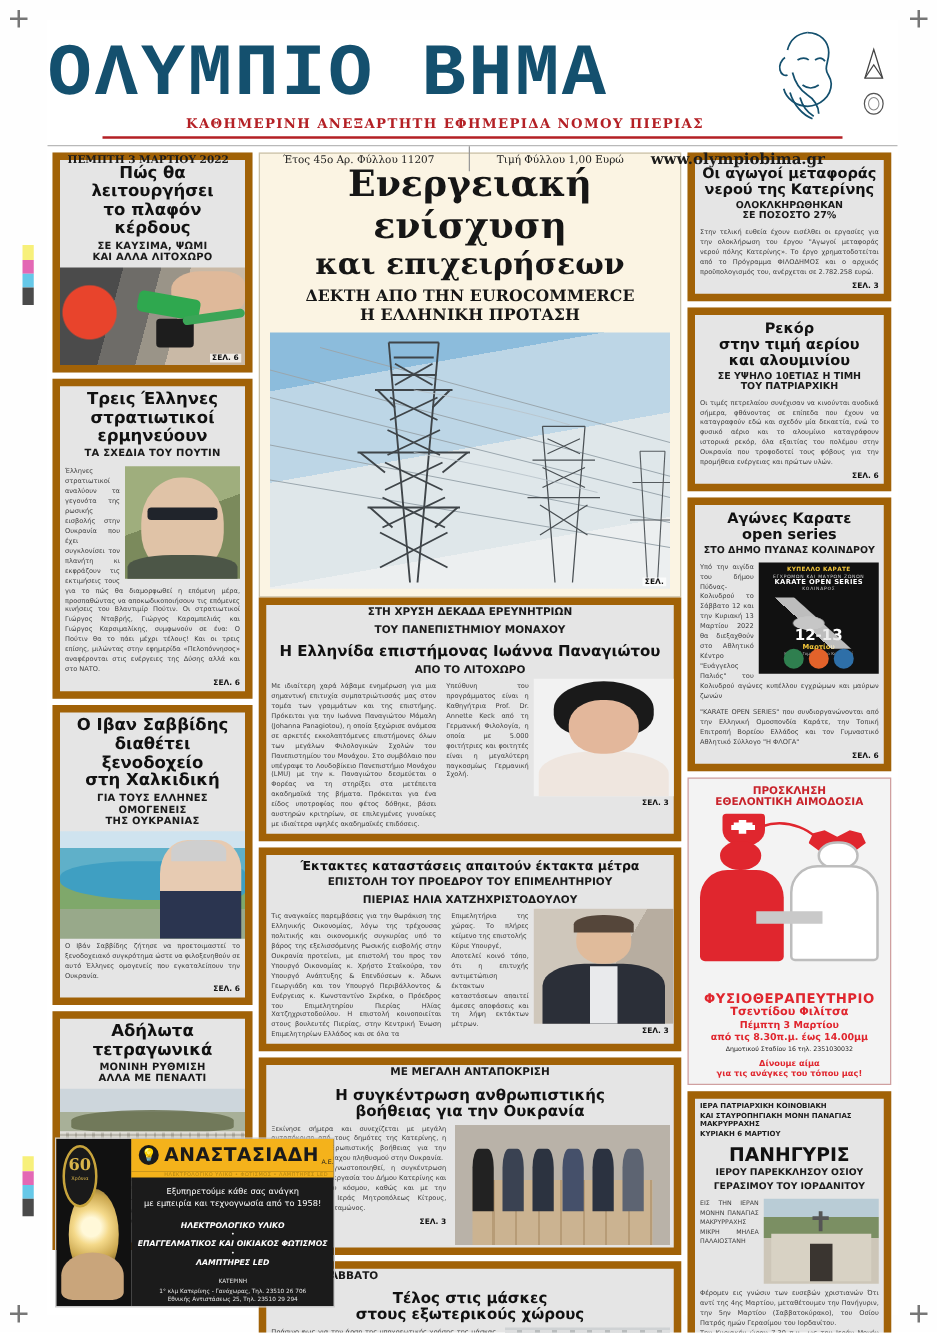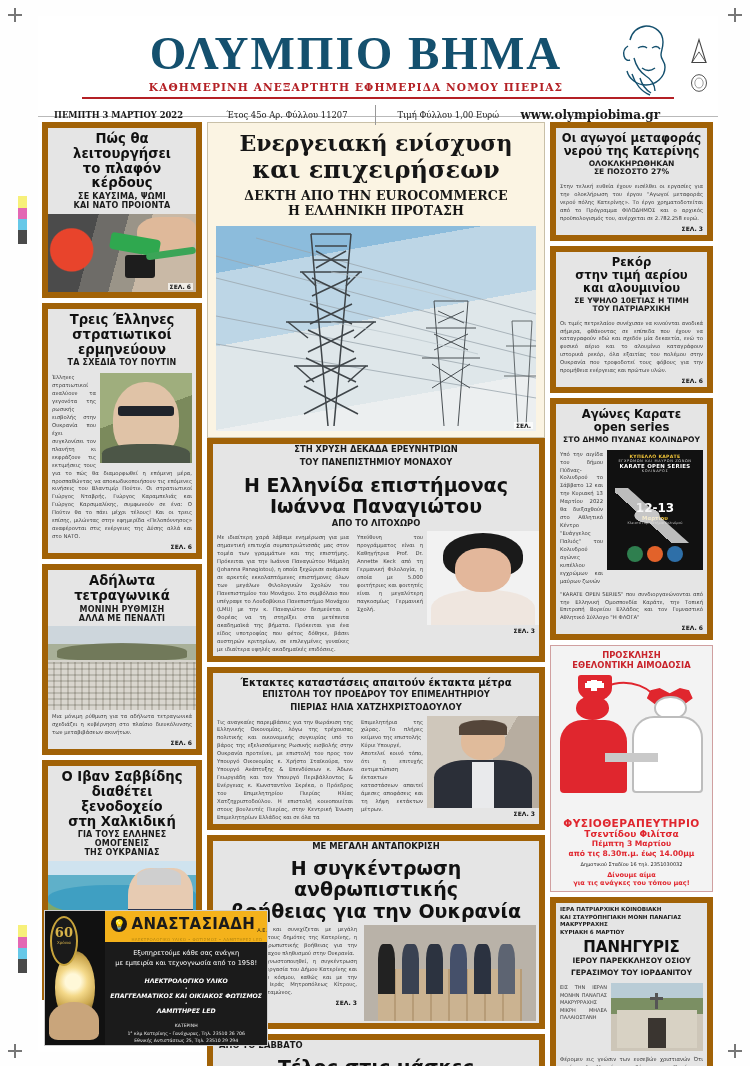--- a/index.html
+++ b/index.html
@@ -19,25 +19,24 @@
   .reg:after{top:0;left:6px;width:1.5px;height:14px;}
 
   .colorbar{position:absolute;width:9px;display:flex;flex-direction:column;}
   .colorbar i{display:block;width:100%;}
 
   .sheet{position:absolute;left:38px;top:16px;width:680px;height:1036px;background:#fff;}
 
   
   .masthead{position:relative;height:100px;border-bottom:1px solid #b9b9b9;}
   .mh-title{
-    text-align:center;
-    font-family:Liberation Serif, serif;
+    font-family:Liberation Mono, monospace;
     font-weight:bold;
     color:#14506e;
-    font-size:47px;
+    font-size:59px;
     letter-spacing:2px;
     line-height:1;
     padding-top:14px;
     padding-right:44px;
   }
   .mh-sub{
     text-align:center;
     color:#b42025;
     font-weight:bold;
     font-size:10.6px;
@@ -114,33 +113,33 @@
   .photo-city{height:84px;background:linear-gradient(180deg,#cdd6dc 0 22%,#a8b098 22% 40%,#d6d4cd 40% 100%);position:relative;overflow:hidden;}
   .photo-city .trees{position:absolute;left:6%;top:20%;width:88%;height:20%;background:#67704f;border-radius:50% 50% 20% 20%;opacity:.85;}
   .photo-city .blocks{position:absolute;left:0;top:42%;width:100%;height:58%;
      background-image:repeating-linear-gradient(90deg,#efeeea 0 5px,#cfcdc6 5px 7px),repeating-linear-gradient(0deg,#e7e5e0 0 4px,#c8c6bf 4px 6px);
      background-blend-mode:multiply;}
 
   
   .lead{border:1px solid #c9c0a8;background:#fbf4e3;padding:8px 8px 6px 8px;}
   .lead h1{
     font-family:"DejaVu Serif","Liberation Serif",serif;
-    font-weight:bold;font-size:22px;color:#161616;text-align:center;
+    font-weight:bold;font-size:29px;color:#161616;text-align:center;
     margin:0;line-height:1.13;
   }
   .lead .l2{font-size:24px;}
   .lead .sub{
     font-family:"DejaVu Serif","Liberation Serif",serif;
     font-weight:bold;font-size:12.6px;text-align:center;color:#161616;
     line-height:1.18;padding-top:6px;letter-spacing:.1px;
   }
   .photo-pylon{margin-top:7px;height:205px;position:relative;overflow:hidden;
     background:linear-gradient(170deg,#8cbcdc 0 18%,#bdd6e6 18% 46%,#dfe7ea 46% 78%,#eceff0 78% 100%);}
 
-  .c-head{font-size:19px;}
+  .c-head{font-size:12px;}
   .c-head-big{font-size:10px;}
   .c-kick{font-size:8.4px;}
 
   .photo-woman{width:112px;height:94px;background:#f2f2f2;position:relative;overflow:hidden;}
   .photo-woman .hair{position:absolute;left:14%;top:2%;width:72%;height:48%;background:#1a1a1a;border-radius:50% 50% 40% 40%;}
   .photo-woman .face{position:absolute;left:25%;top:18%;width:50%;height:46%;background:#e3b79b;border-radius:46%;}
   .photo-woman .torso{position:absolute;left:4%;top:62%;width:92%;height:44%;background:#efe6df;border-radius:44% 44% 0 0;}
 
   .photo-man{width:112px;height:92px;background:#d9d3cb;position:relative;overflow:hidden;}
   .photo-man .bg{position:absolute;inset:0;background:linear-gradient(120deg,#cfc7bb 0 55%,#b7ada0 55% 100%);}
@@ -154,21 +153,21 @@
     background:repeating-linear-gradient(90deg,#cbb391 0 16px,#b79c77 16px 18px);}
   .photo-aid .p{position:absolute;bottom:28%;width:10%;height:52%;border-radius:30% 30% 0 0;}
 
   .photo-mask{width:128px;height:96px;background:linear-gradient(180deg,#cfd2d4 0 62%,#9a9d9f 62% 100%);position:relative;overflow:hidden;}
   .photo-mask .cols-bg{position:absolute;left:0;top:2%;width:100%;height:52%;
      background:repeating-linear-gradient(90deg,#dedfe0 0 10px,#b9bcbd 10px 14px);}
 
   
   .r-head{font-size:11.6px;}
   .r-kick{font-size:7.6px;}
-  .karate-poster{width:96px;height:120px;background:#111;float:right;margin:2px 4px 2px 4px;position:relative;overflow:hidden;}
+  .karate-poster{width:96px;height:89px;background:#111;float:right;margin:2px 4px 2px 4px;position:relative;overflow:hidden;}
   .karate-poster .t1{color:#f3c63a;font-size:4.6px;text-align:center;padding-top:4px;font-weight:bold;letter-spacing:.3px;}
   .karate-poster .t2{color:#fff;font-size:5.4px;text-align:center;font-weight:bold;letter-spacing:.3px;}
   .karate-poster .t3{color:#cfcfcf;font-size:3.6px;text-align:center;letter-spacing:.6px;}
   .karate-poster .date{color:#fff;font-size:12px;text-align:center;font-weight:bold;margin-top:28px;}
   .karate-poster .m{color:#f3c63a;font-size:5.4px;text-align:center;font-weight:bold;}
   .karate-poster .v{color:#bdbdbd;font-size:3.4px;text-align:center;}
   .karate-poster .kick{position:absolute;left:8%;top:32%;width:84%;height:46%;
      background:radial-gradient(ellipse at 40% 50%,#f4f4f4 0 18%,transparent 19%),
                 linear-gradient(42deg,transparent 0 40%,#e8e8e8 40% 52%,transparent 53%);
      opacity:.8;}
@@ -288,21 +287,21 @@
     </div>
 
     <div class="cols">
 
       <div class="colL">
 
         <div class="box">
           <h2 class="head l-head" style="white-space:pre-line">Πώς θα λειτουργήσει
 το πλαφόν κέρδους</h2>
           <div class="kicker l-kick" style="white-space:pre-line">ΣΕ ΚΑΥΣΙΜΑ, ΨΩΜΙ
-ΚΑΙ ΝΑΤΟ ΠΡΟΙΟΝΤΑ</div>
+ΚΑΙ ΑΛΛΑ ΛΙΤΟΧΩΡΟ</div>
           <div class="ph photo-fuel">
             <div class="hand"></div>
               <div class="nozzle"></div>
               <div class="grip"></div>
               <div class="hose"></div>
             <span class="sel-ov">ΣΕΛ. 6</span>
           </div>
         </div>
 
         <div class="box">
@@ -315,44 +314,44 @@
               <div class="face"></div>
                 <div class="glass"></div>
                 <div class="body"></div>
             </div>
             <div class="body-txt">Έλληνες στρατιωτικοί αναλύουν τα γεγονότα της ρωσικής εισβολής στην Ουκρανία που έχει συγκλονίσει τον πλανήτη κι εκφράζουν τις εκτιμήσεις τους για το πώς θα διαμορφωθεί η επόμενη μέρα, προσπαθώντας να αποκωδικοποιήσουν τις επόμενες κινήσεις του Βλαντιμίρ Πούτιν. Οι στρατιωτικοί Γιώργος Νταβρής, Γιώργος Καραμπελιάς και Γιώργος Καρσιμαλίκης, συμφωνούν σε ένα: Ο Πούτιν θα το πάει μέχρι τέλους! Και οι τρεις επίσης, μιλώντας στην εφημερίδα «Πελοπόννησος» αναφέρονται στις ενέργειες της Δύσης αλλά και στο ΝΑΤΟ.</div>
           </div>
           <div class="sel">ΣΕΛ. 6</div>
         </div>
 
         <div class="box">
-          <h2 class="head l-head" style="white-space:pre-line">Αδήλωτα
-τετραγωνικά</h2>
-          <div class="kicker l-kick" style="white-space:pre-line">ΜΟΝΙΝΗ ΡΥΘΜΙΣΗ
-ΑΛΛΑ ΜΕ ΠΕΝΑΛΤΙ</div>
-          <div class="ph photo-city">
-            <div class="trees"></div>
-              <div class="blocks"></div>
-          </div>
-          <div class="body-txt">Μια μόνιμη ρύθμιση για τα αδήλωτα τετραγωνικά σχεδιάζει η κυβέρνηση στο πλαίσιο διευκόλυνσης των μεταβιβάσεων ακινήτων.</div>
-          <div class="sel">ΣΕΛ. 6</div>
-        </div>
-
-        <div class="box">
           <h2 class="head l-head" style="white-space:pre-line">Ο Ιβαν Σαββίδης
 διαθέτει  ξενοδοχείο
 στη Χαλκιδική</h2>
           <div class="kicker l-kick" style="white-space:pre-line">ΓΙΑ ΤΟΥΣ ΕΛΛΗΝΕΣ ΟΜΟΓΕΝΕΙΣ
 ΤΗΣ ΟΥΚΡΑΝΙΑΣ</div>
           <div class="ph photo-hotel">
             <div class="sea"></div>
               <div class="man"></div>
               <div class="hair"></div>
           </div>
           <div class="body-txt">Ο Ιβάν Σαββίδης ζήτησε να προετοιμαστεί το ξενοδοχειακό συγκρότημα ώστε να φιλοξενηθούν σε αυτό Έλληνες ομογενείς που εγκαταλείπουν την Ουκρανία.</div>
+          <div class="sel">ΣΕΛ. 6</div>
+        </div>
+
+        <div class="box">
+          <h2 class="head l-head" style="white-space:pre-line">Αδήλωτα
+τετραγωνικά</h2>
+          <div class="kicker l-kick" style="white-space:pre-line">ΜΟΝΙΝΗ ΡΥΘΜΙΣΗ
+ΑΛΛΑ ΜΕ ΠΕΝΑΛΤΙ</div>
+          <div class="ph photo-city">
+            <div class="trees"></div>
+              <div class="blocks"></div>
+          </div>
+          <div class="body-txt">Μια μόνιμη ρύθμιση για τα αδήλωτα τετραγωνικά σχεδιάζει η κυβέρνηση στο πλαίσιο διευκόλυνσης των μεταβιβάσεων ακινήτων.</div>
           <div class="sel">ΣΕΛ. 6</div>
         </div>
       </div>
 
       <div class="colC">
 
         <div class="lead">
           <h1>Ενεργειακή ενίσχυση</h1>
           <h1 class="l2">και επιχειρήσεων</h1>
           <div class="sub">ΔΕΚΤΗ ΑΠΟ ΤΗΝ EUROCOMMERCE</div>

